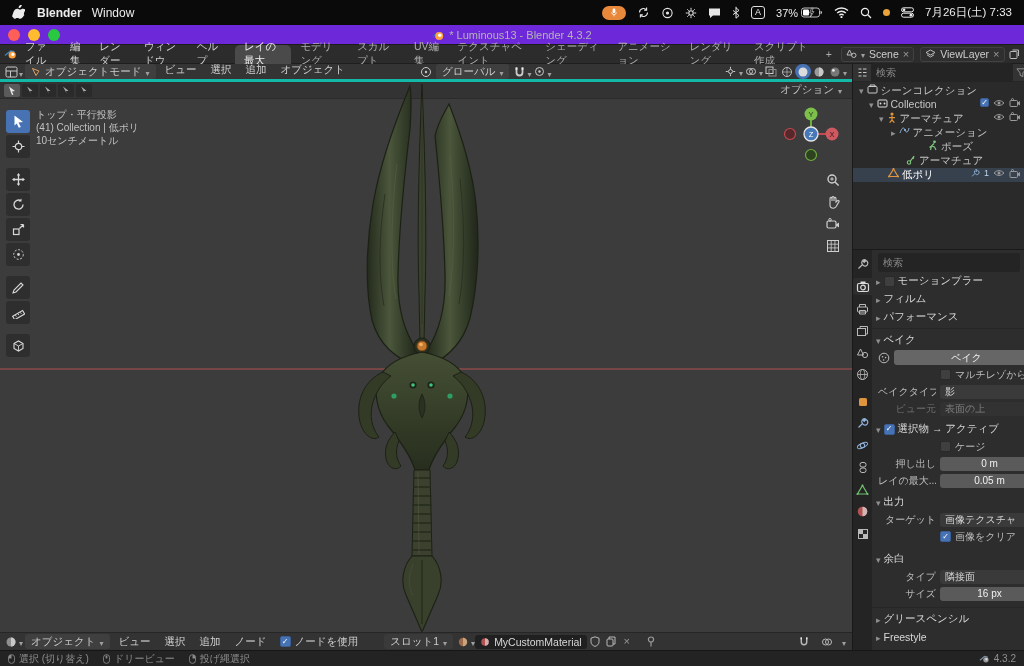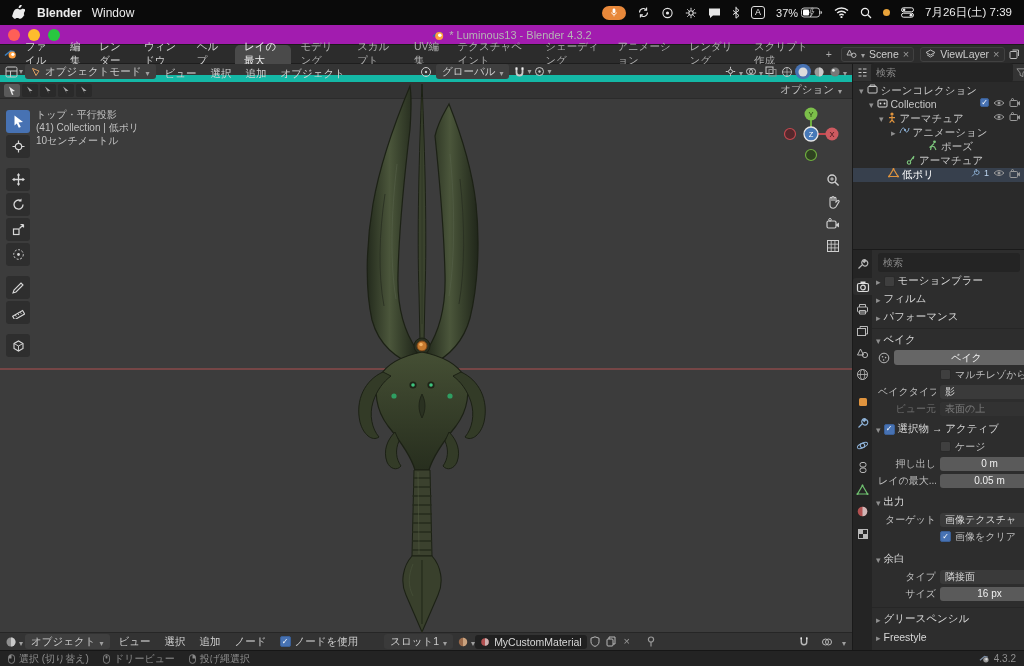--- a/index.html
+++ b/index.html
@@ -15,31 +15,31 @@
 .xg::after{content:"×";font-size:11px;color:#9a9a9a;line-height:1}
 
 .menubar{top:0;left:0;width:1024px;height:25px;background:#0a0a0a;color:#ececec;display:flex;align-items:center;justify-content:space-between;padding:0 12px;font-size:12px}
 .menubar .app-name{font-weight:bold;margin:0 10px 0 12px}
 .menubar .mitem{margin-right:1px}
 .mic-pill{width:24px;height:14px;background:#e8883a;border-radius:7px;display:flex;align-items:center;justify-content:center}
 .stat{margin-left:11px;display:flex;align-items:center;gap:3px}
 .kbd-a{border:1px solid #ddd;border-radius:3px;font-size:9px;padding:0 3px;line-height:11px}
 .rec-dot{width:7px;height:7px;border-radius:50%;background:#e8a33a}
 
-.titlebar{top:25px;left:0;width:1024px;height:20px;background:#a21caf;border-bottom:1px solid #1c1c1c;display:flex;align-items:center}
+.titlebar{top:25px;left:0;width:1024px;height:20px;background:#6d28d9;border-bottom:1px solid #1c1c1c;display:flex;align-items:center}
 .tl{width:12px;height:12px;border-radius:50%;margin-left:8px}
 .title-center{position:absolute;left:0;right:0;display:flex;justify-content:center;align-items:center;gap:5px;color:#b5b5b5;font-size:11px}
 
 .topbar{top:45px;left:0;width:1024px;height:19px;background:#2c2c2c;border-bottom:1px solid #1e1e1e;display:flex;align-items:center;font-size:10.5px}
 .menu{padding:0 7px;color:#d2d2d2;height:19px;display:flex;align-items:center}
 .tab{padding:0 9px;height:19px;display:flex;align-items:center;color:#aeaeae;border-radius:5px 5px 0 0}
 .tab.active{background:#4a4a4a;color:#f0f0f0}
 .pill{display:flex;align-items:center;gap:4px;background:#2f2f2f;border:1px solid #414141;border-radius:3px;height:15px;padding:0 4px;margin-left:6px}
 
-.vph{top:64px;left:0;width:852px;height:18px;background:#343434;border-bottom:7px solid #14b8a6;display:flex;align-items:flex-start;font-size:10.5px}
+.vph{top:64px;left:0;width:852px;height:18px;background:#343434;border-bottom:3px solid #14b8a6;display:flex;align-items:flex-end;font-size:10.5px}
 .dd{display:flex;align-items:center;gap:4px;background:#3f3f3f;border-radius:3px;height:15px;padding:0 6px;margin:0 2px}
 .hicon{width:16px;height:15px;display:flex;align-items:center;justify-content:center}
 .shade-active{background:#4772b3;border-radius:8px}
 
 .canvas{top:82px;left:0;width:852px;height:550px;background:#3c3c3c;overflow:hidden}
 .toolrow{position:absolute;top:0;left:0;width:852px;height:17px;background:#333;border-bottom:1px solid #2b2b2b;display:flex;align-items:center;font-size:10.5px}
 .smbtn{width:16px;height:13px;background:#2a2a2a;border-radius:2px;margin-left:2px;display:flex;align-items:center;justify-content:center}
 .smbtn.on{background:#5a5a5a}
 .axis-v{position:absolute;left:421px;top:17px;width:2px;height:533px;background:rgba(150,158,55,.55);z-index:1}
 .axis-h{position:absolute;left:0;top:286px;width:852px;height:2px;background:rgba(175,80,80,.5);z-index:1}
@@ -152,21 +152,21 @@
         </span>
       <span class="stat rec-dot"></span>
       <span class="stat">
           <svg width="13" height="11" viewBox="0 0 13 11">
             <rect x="0.5" y="0.8" width="12" height="4" rx="2" fill="none" stroke="#ececec"></rect>
             <circle cx="3" cy="2.8" r="1.4" fill="#ececec"></circle>
             <rect x="0.5" y="6.2" width="12" height="4" rx="2" fill="none" stroke="#ececec"></rect>
             <circle cx="10" cy="8.2" r="1.4" fill="#ececec"></circle>
           </svg>
         </span>
-      <span class="stat" style="font-size:11.5px">7月26日(土) 7:39</span>
+      <span class="stat" style="font-size:11.5px">7月26日(土) 7:33</span>
     </div>
   </div>
 
   <div class="titlebar abs">
     <span class="tl" style="background:#ff5f57"></span>
     <span class="tl" style="background:#febc2e;margin-left:8px"></span>
     <span class="tl" style="background:#28c840;margin-left:8px"></span>
     <div class="title-center">
       <svg width="12" height="12" viewBox="0 0 12 12">
           <path d="M1 7.5 6 3.5l4 .6" stroke="#2a6fb0" stroke-width="1.6" fill="none"></path>

